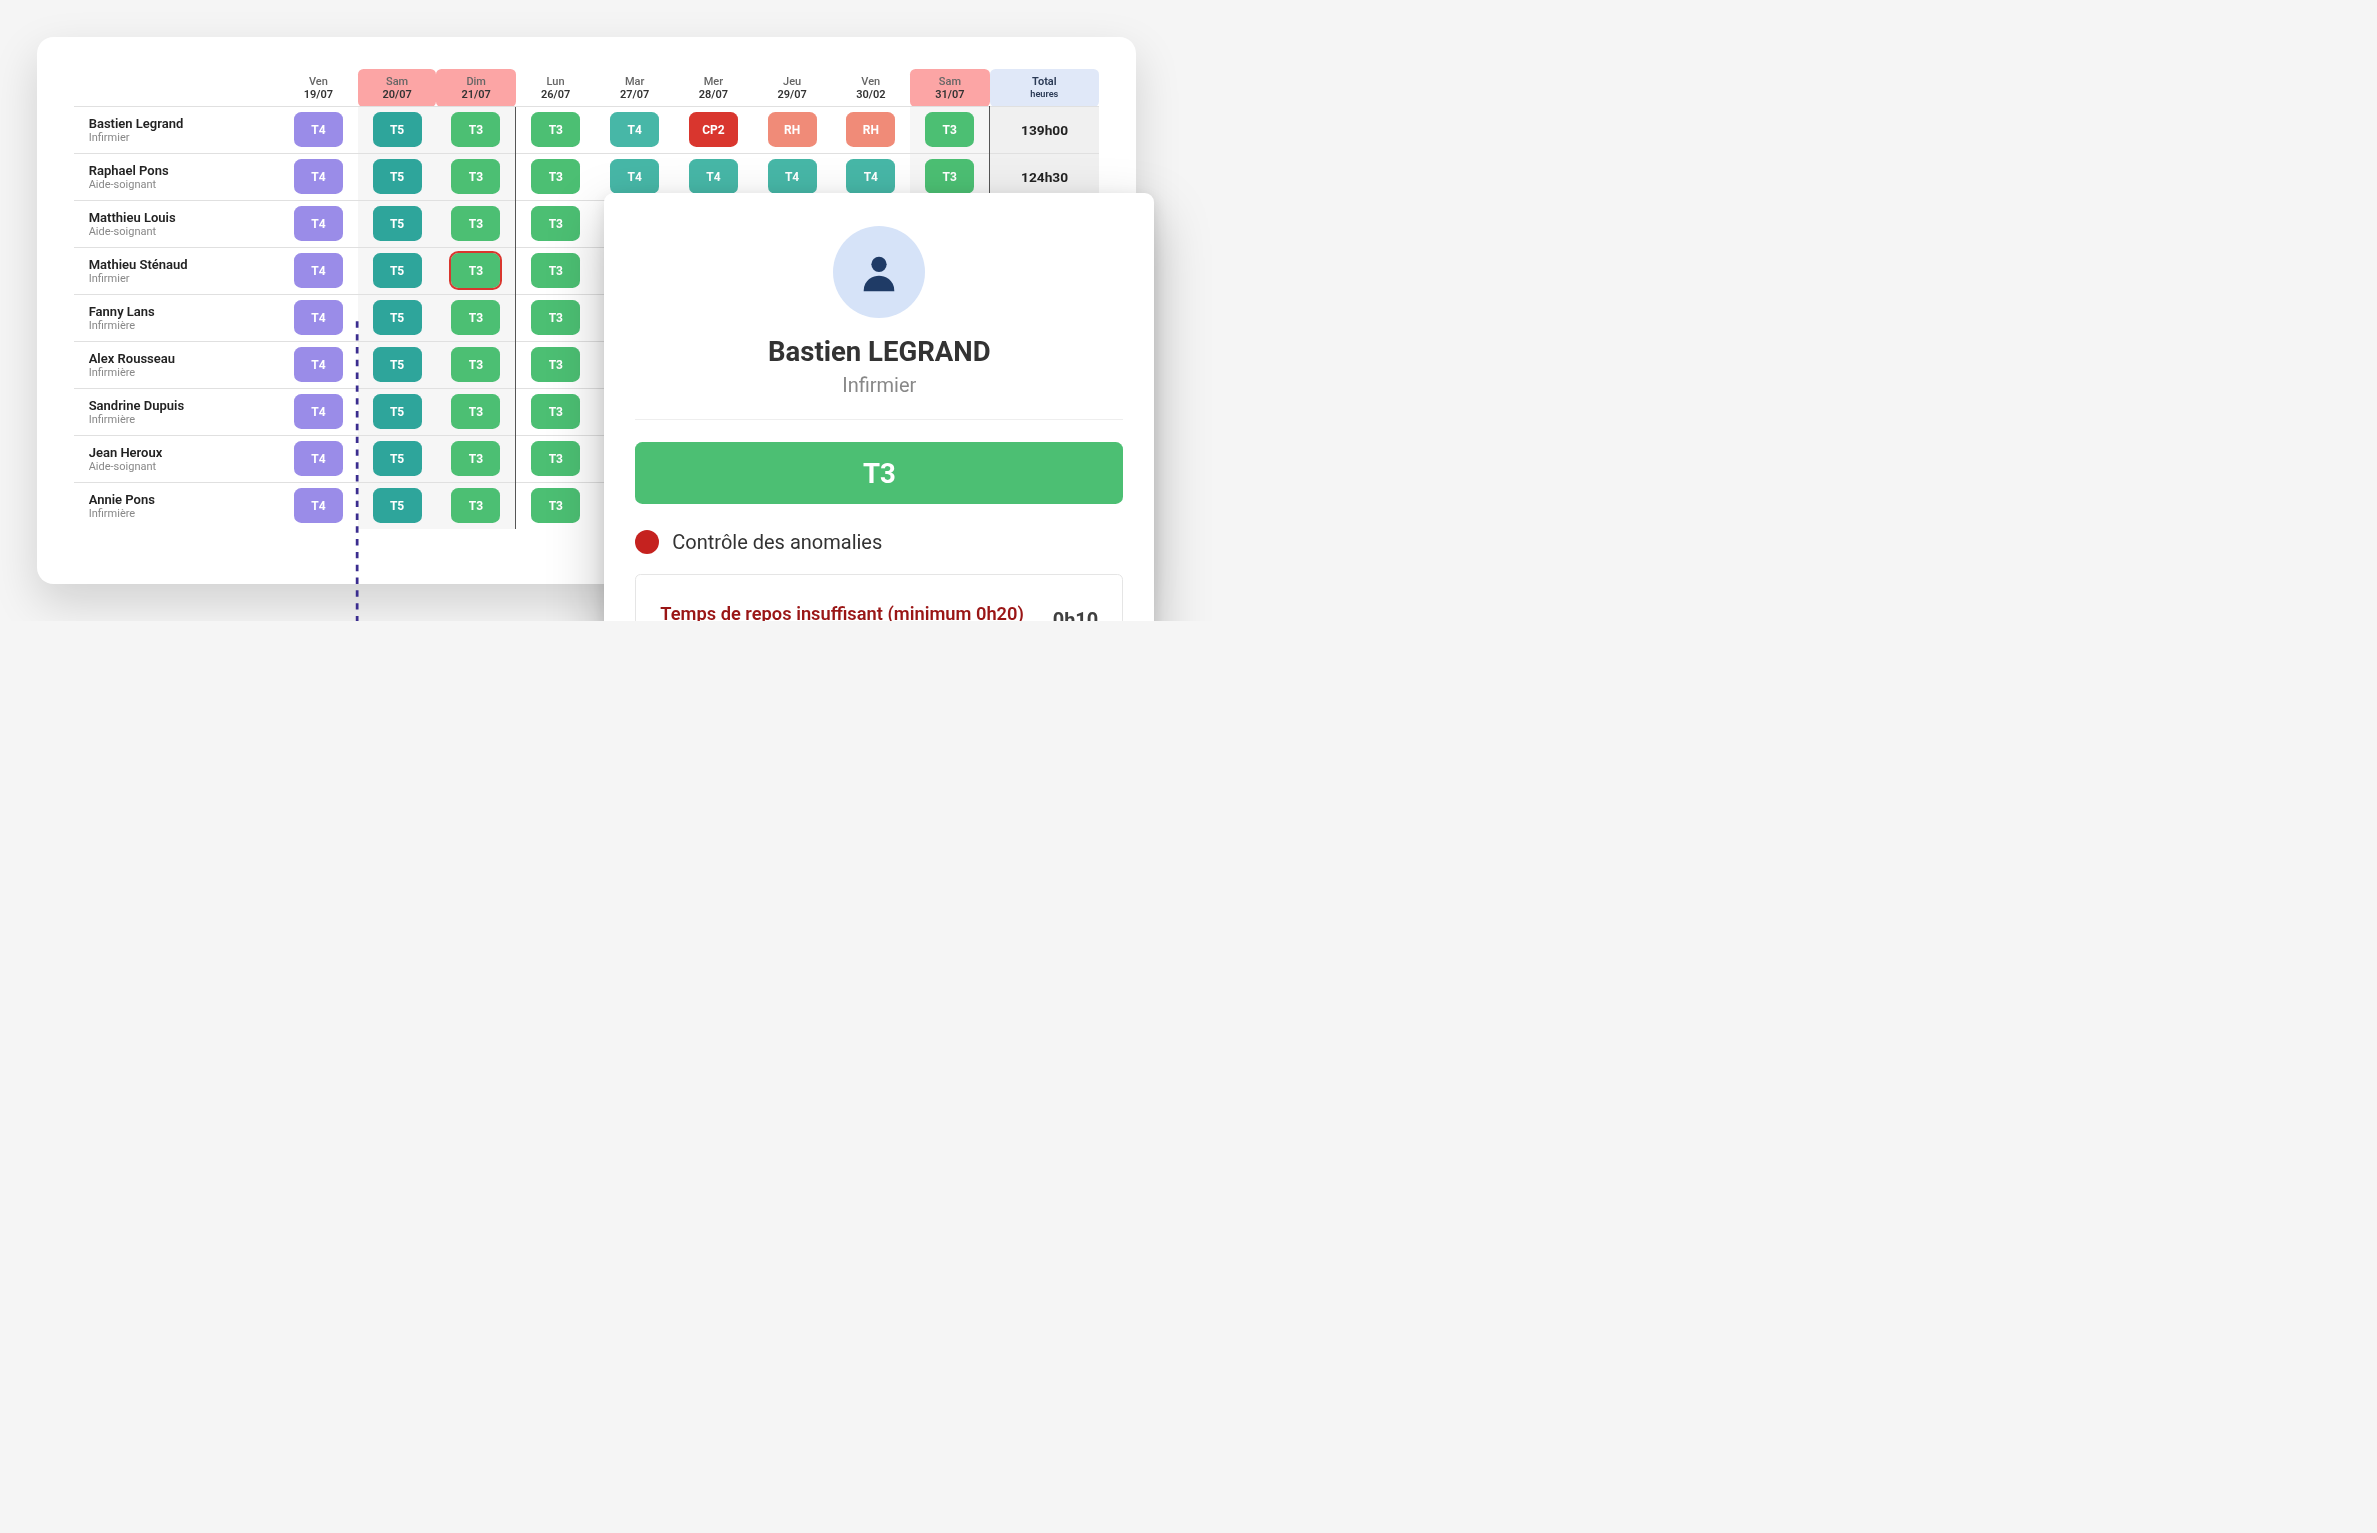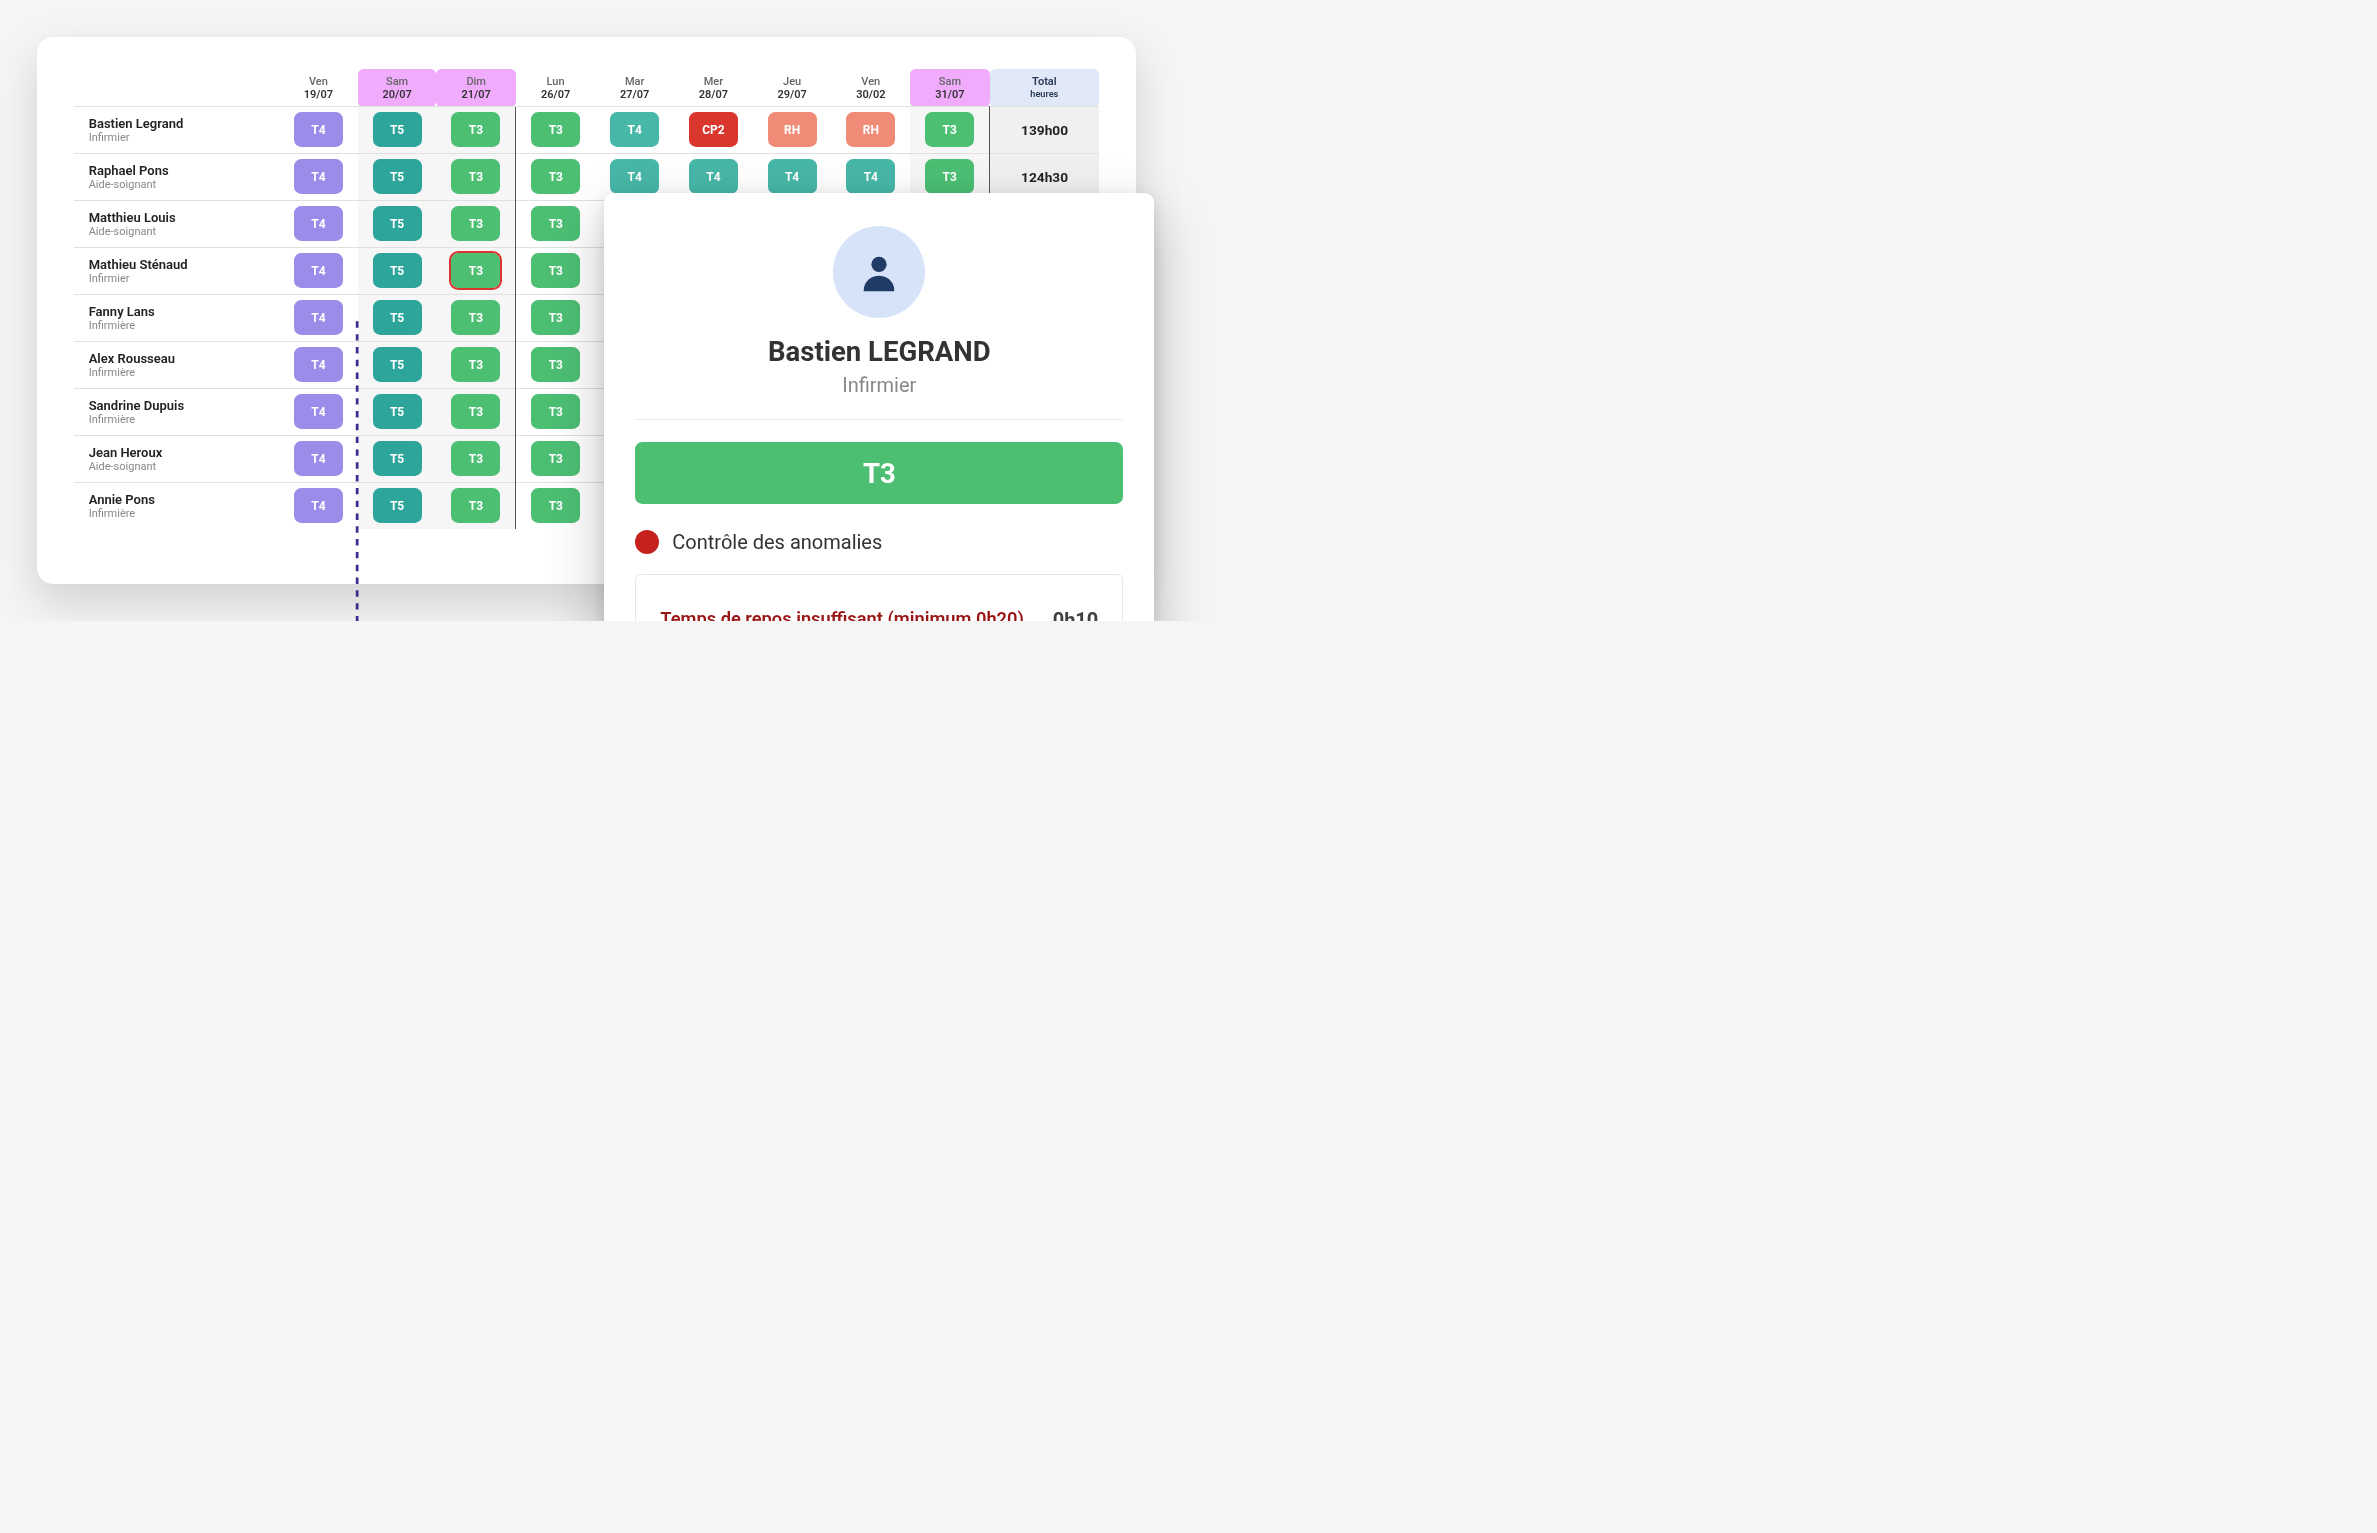--- a/index.html
+++ b/index.html
@@ -26,21 +26,21 @@
     font-weight: 400;
     color: #666;
     text-align: center;
     vertical-align: top;
     min-width: 48px;
   }
   .header-row th .day { font-weight: 500; display: block; }
   .header-row th .date { font-weight: 600; display: block; color: #333; }
   .header-row th.name-col { text-align: left; min-width: 137px; }
   .header-row th.weekend {
-    background: #f0abfc;
+    background: #fca5a5;
     border-radius: 5.5px;
   }
   .header-row th.total-col {
     background: #e0e8f8;
     border-radius: 5.5px;
     font-weight: 600;
     color: #2b3a55;
     min-width: 73px;
   }
   .header-row th.total-col .sub { font-size: 9.2px; display:block; font-weight:600;}
@@ -154,21 +154,21 @@
     width: 24px; height: 24px;
     border-radius: 50%;
     background: #c5221f;
   }
   .anomaly-box {
     border: 0.9px solid #e5e5e5;
     border-radius: 5.5px;
     padding: 20px 24px;
     display: flex;
     justify-content: space-between;
-    align-items: flex-end;
+    align-items: center;
     gap: 17px;
   }
   .anomaly-msg {
     color: #9a1616;
     font-size: 18.3px;
     font-weight: 600;
     line-height: 1.45;
   }
   .anomaly-val {
     color: #404040;

